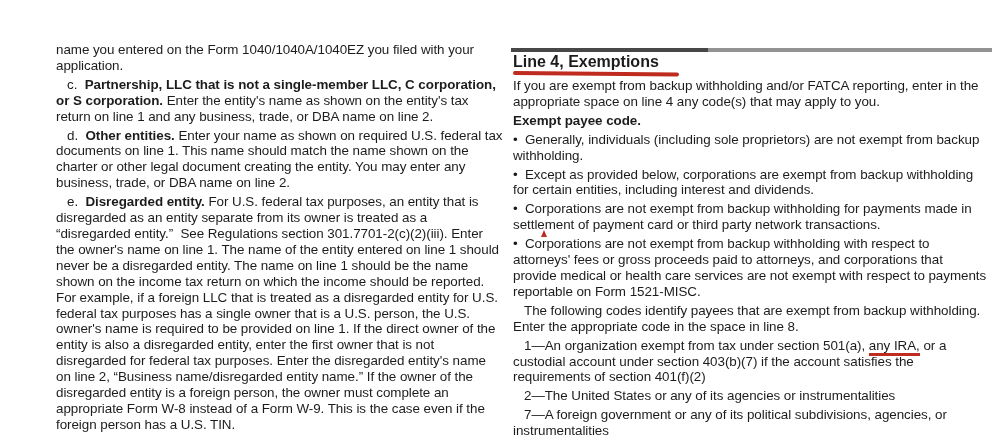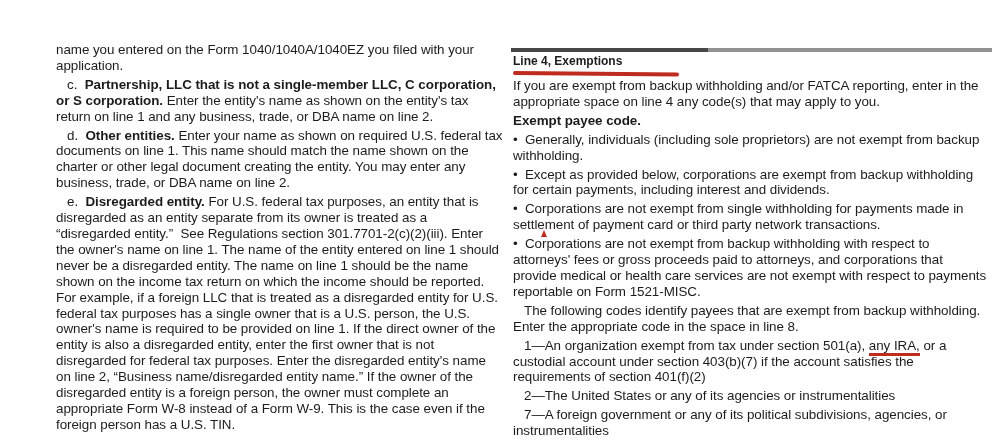--- a/index.html
+++ b/index.html
@@ -23,21 +23,21 @@
     font-size:13.4px;line-height:15.9px;
     letter-spacing:-0.05px;
   }
   p.indent{text-indent:11px;}
   .b{font-weight:bold;}
   .top-rule{
     height:4px;width:481px;margin:0 0 1px -2px;
     background:linear-gradient(90deg,var(--rule-dark) 0,var(--rule-dark) 41%,var(--rule-light) 41%,var(--rule-light) 100%);
   }
   h2.heading{
-    margin:1px 0 0 0;font-size:12px;line-height:17px;font-weight:bold;color:var(--ink);
+    margin:1px 0 0 0;font-size:16px;line-height:17px;font-weight:bold;color:var(--ink);
   }
   .heading-underline{
     width:166px;height:4px;background:var(--red);border-radius:2px;
     margin:1px 0 3px 0;transform:rotate(0.5deg);transform-origin:left center;
   }
   .red-mark{
     border-bottom:3px solid var(--red);
   }
   .caret-note{position:relative;}
   .caret-note::after{
@@ -60,22 +60,22 @@
   </div>
 
   <div class="col col-right">
     <div class="top-rule"></div>
     <h2 class="heading">Line 4, Exemptions</h2>
     <div class="heading-underline"></div>
 
     <p class="para"><span>If you are exempt from backup withholding and/or FATCA reporting, enter in the appropriate space on line 4 any code(s) that may apply to you.</span></p>
     <p class="para"><span class="b">Exempt payee code.</span></p>
     <p class="para"><span>•&nbsp; </span><span>Generally, individuals (including sole proprietors) are not exempt from backup withholding.</span></p>
-    <p class="para"><span>•&nbsp; </span><span>Except as provided below, corporations are exempt from backup withholding for certain payments, including interest and dividends.</span></p>
-    <p class="para"><span>•&nbsp; </span><span>Corporations are not exempt from single withholding for payments made in </span><span class="caret-note">settlement</span><span> of payment card or third party network transactions.</span></p>
+    <p class="para"><span>•&nbsp; </span><span>Except as provided below, corporations are exempt from backup withholding for certain entities, including interest and dividends.</span></p>
+    <p class="para"><span>•&nbsp; </span><span>Corporations are not exempt from backup withholding for payments made in </span><span class="caret-note">settlement</span><span> of payment card or third party network transactions.</span></p>
     <p class="para"><span>•&nbsp; </span><span>Corporations are not exempt from backup withholding with respect to attorneys' fees or gross proceeds paid to attorneys, and corporations that provide medical or health care services are not exempt with respect to payments reportable on Form 1521-MISC.</span></p>
     <p class="para indent"><span>The following codes identify payees that are exempt from backup withholding. Enter the appropriate code in the space in line 8.</span></p>
     <p class="para indent"><span>1—An organization exempt from tax under section 501(a), </span><span class="red-mark">any IRA,</span><span> or a custodial account under section 403(b)(7) if the account satisfies the requirements of section 401(f)(2)</span></p>
     <p class="para indent"><span>2—The United States or any of its agencies or instrumentalities</span></p>
     <p class="para indent"><span>7—A foreign government or any of its political subdivisions, agencies, or instrumentalities</span></p>
     <p class="para indent"><span>5—A corporation</span></p>
   </div>
 
 </div>
 

